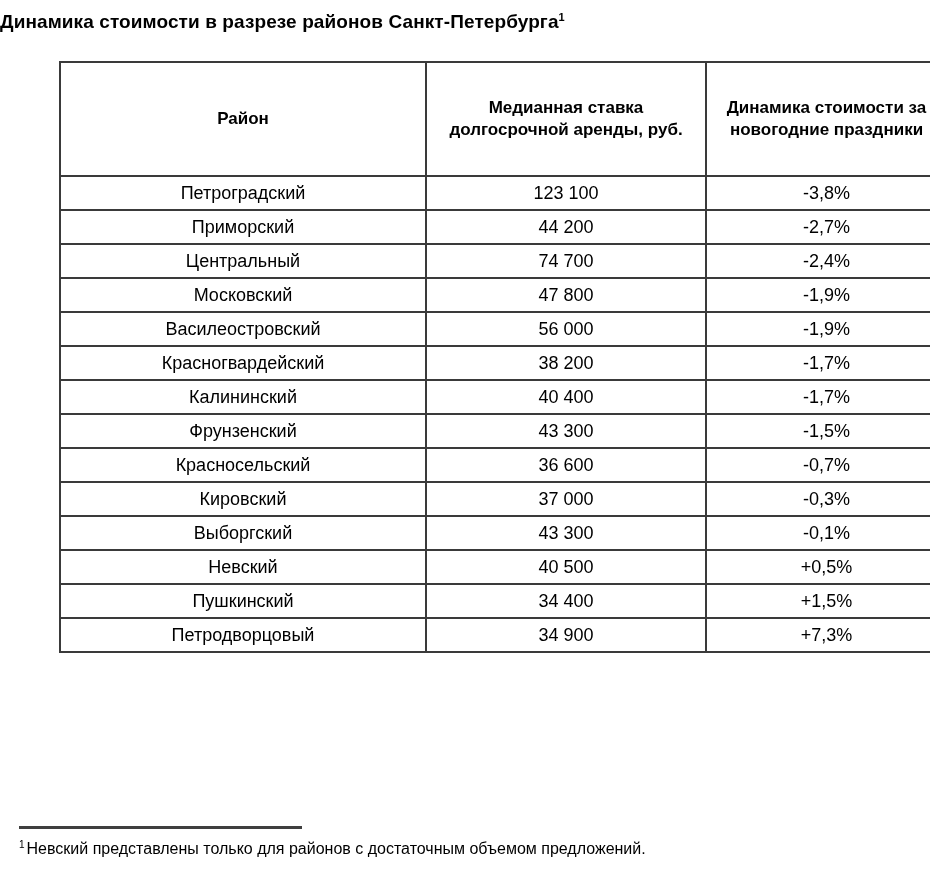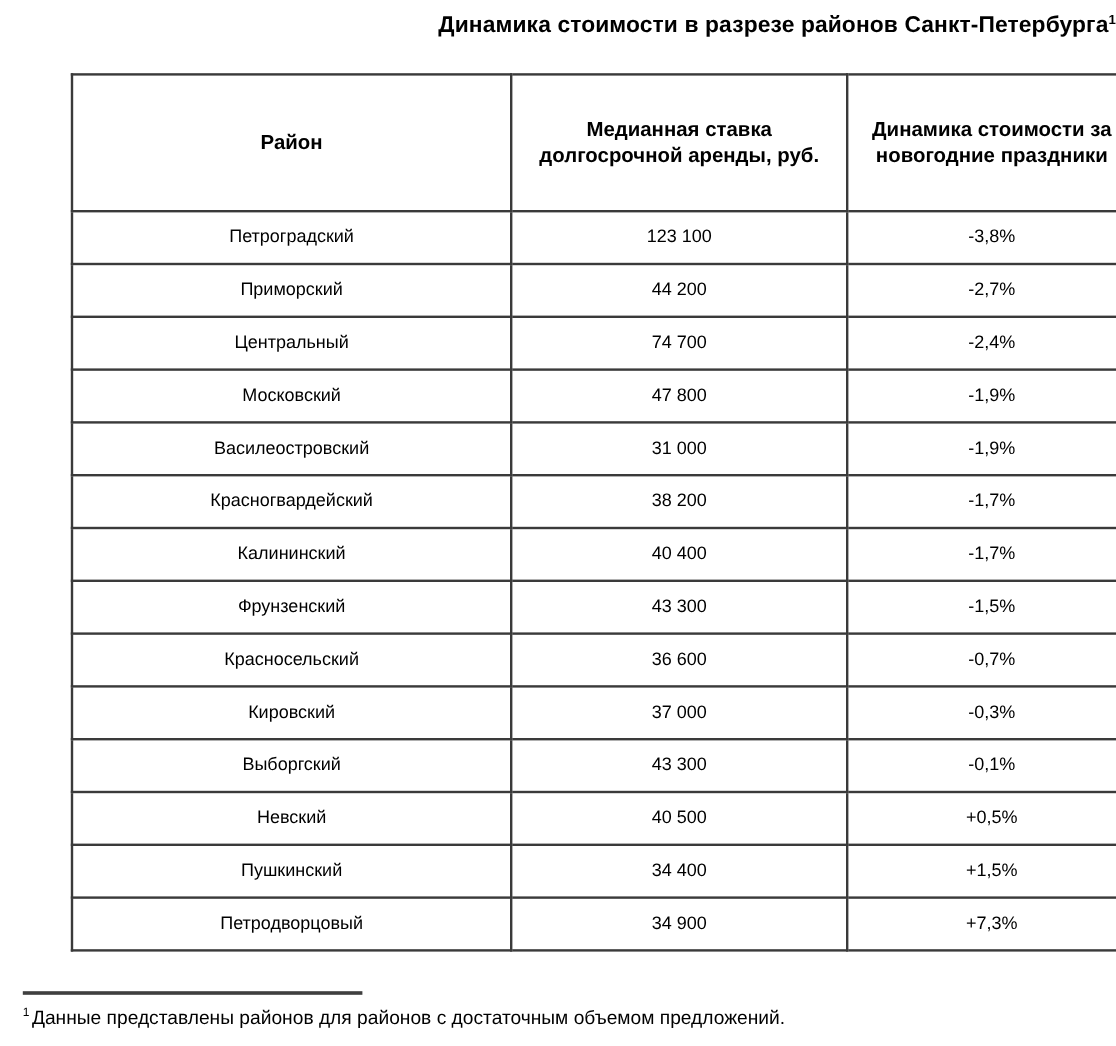--- a/index.html
+++ b/index.html
@@ -22,21 +22,21 @@
     height: 872px;
     box-sizing: border-box;
   }
 
   
   .title {
     position: absolute;
     left: 0;
     top: 11px;
     width: 930px;
-    text-align: right;
+    text-align: left;
     font-size: 19px;
     font-weight: bold;
     letter-spacing: 0.1px;
     line-height: 22px;
     white-space: nowrap;
   }
   .title sup {
     font-size: 11px;
     font-weight: bold;
     vertical-align: super;
@@ -68,22 +68,22 @@
     padding: 0 6px;
     box-sizing: border-box;
   }
   table.data thead th {
     height: 114px;
     font-size: 17px;
     font-weight: bold;
     line-height: 22px;
   }
   table.data tbody td {
-    height: 44px;
-    font-size: 15px;
+    height: 34px;
+    font-size: 18px;
     font-weight: normal;
     line-height: 20px;
   }
   .hdr-line { display: block; }
 
   
   .footnote-rule {
     position: absolute;
     left: 19px;
     top: 826px;
@@ -154,21 +154,21 @@
             <td>74 700</td>
             <td>-2,4%</td>
           </tr>
           <tr>
             <td>Московский</td>
             <td>47 800</td>
             <td>-1,9%</td>
           </tr>
           <tr>
             <td>Василеостровский</td>
-            <td>31 000</td>
+            <td>56 000</td>
             <td>-1,9%</td>
           </tr>
           <tr>
             <td>Красногвардейский</td>
             <td>38 200</td>
             <td>-1,7%</td>
           </tr>
           <tr>
             <td>Калининский</td>
             <td>40 400</td>
@@ -209,16 +209,16 @@
             <td>34 900</td>
             <td>+7,3%</td>
           </tr>
         </tbody>
     </table>
   </div>
 
   <div class="footnote-rule"></div>
 
   <div class="footnote">
-    <sup>1</sup><span>Данные представлены районов для районов с достаточным объемом предложений.</span>
+    <sup>1</sup><span>Невский представлены только для районов с достаточным объемом предложений.</span>
   </div>
 
 </div>
 
 </body></html>

